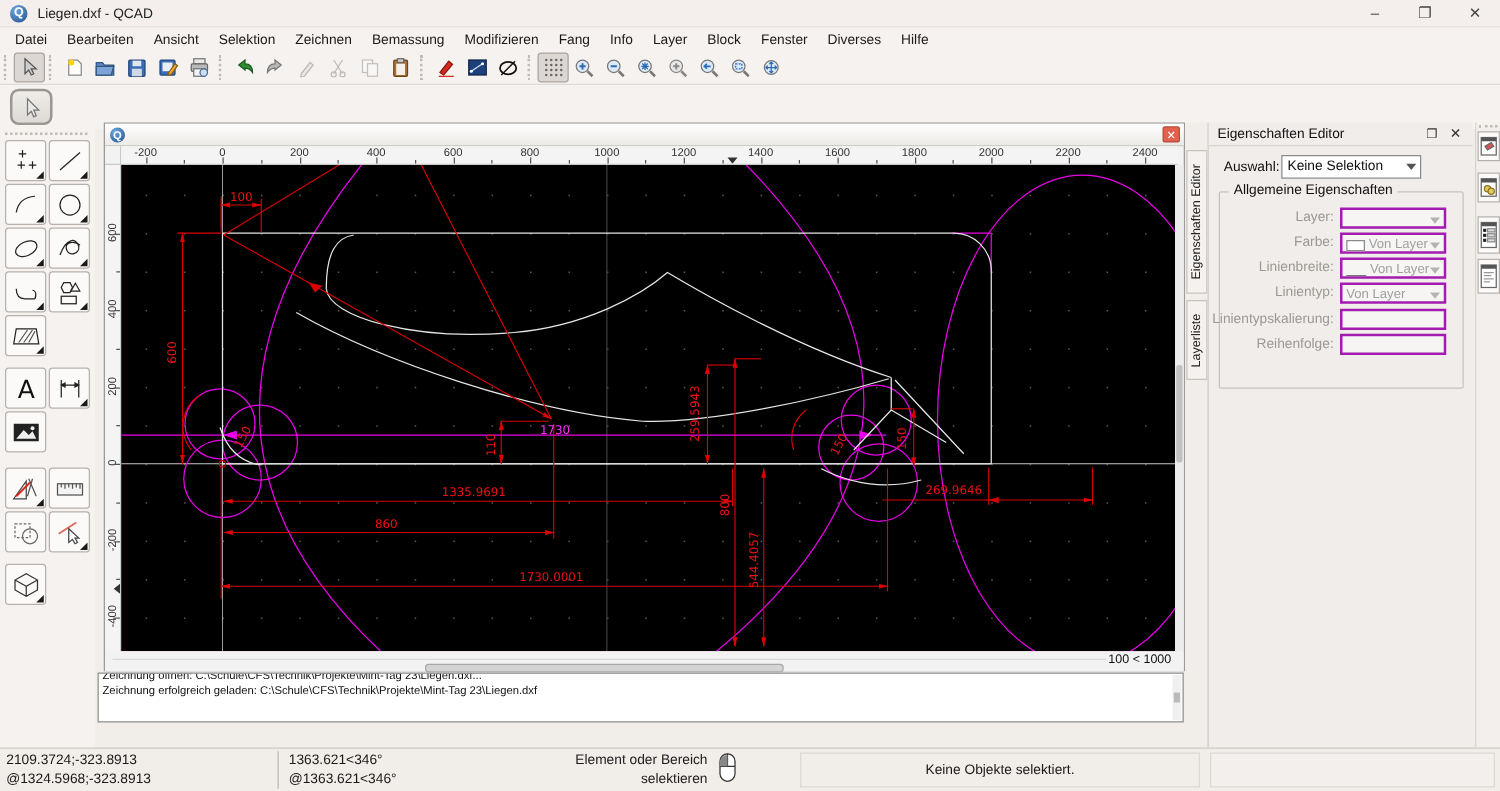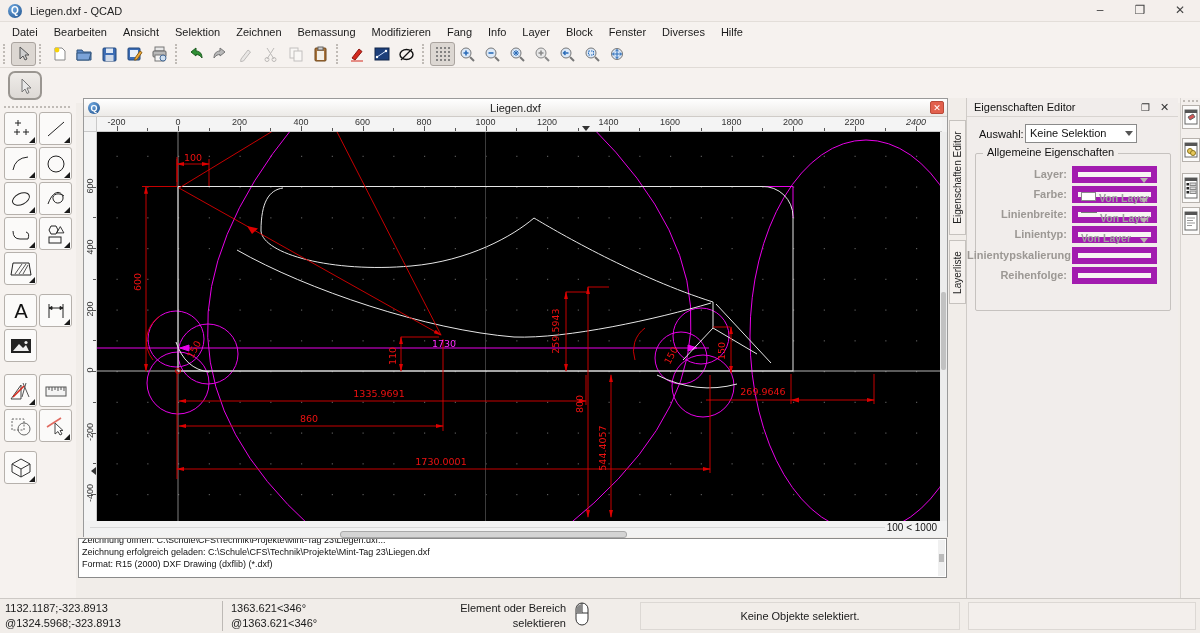--- a/index.html
+++ b/index.html
@@ -80,23 +80,23 @@
   .props { position:absolute; left:966px; top:98px; width:212px; height:500px; background:#f1edeb; border-left:1px solid #cfcbc7; }
   .props-header { position:absolute; left:0; top:0; width:211px; height:19px; background:#f1edeb; border-bottom:1px solid #d8d4d0; }
   .props-title { position:absolute; left:7px; top:3px; font-size:11px; color:#111; }
   .props-float { position:absolute; right:26px; top:3px; width:13px; height:13px; font-size:10px; color:#333; text-align:center; line-height:13px; }
   .props-close { position:absolute; right:7px; top:3px; width:13px; height:13px; font-size:11px; color:#333; text-align:center; line-height:13px; }
   .sel-label { position:absolute; left:12px; top:30px; font-size:11px; color:#111; }
   .sel-combo { position:absolute; left:58px; top:26px; width:112px; height:19px; background:#fff; border:1px solid #8a8a8a; font-size:11px; color:#111; line-height:17px; padding-left:4px; }
   .combo-arrow { position:absolute; right:3px; top:6px; width:0; height:0; border-left:4px solid transparent; border-right:4px solid transparent; border-top:5px solid #555; }
   .groupbox { position:absolute; left:8px; top:55px; width:196px; height:158px; border:1px solid #c6c2bf; border-radius:2px; }
   .group-legend { position:absolute; left:16px; top:48px; background:#f1edeb; padding:0 4px; font-size:11px; color:#111; }
-  .prop-row { position:absolute; left:0; width:184px; height:18px;font-weight:bold; }
+  .prop-row { position:absolute; left:0; width:184px; height:18px; }
   .prop-label { position:absolute; left:0; top:2px; width:100px; text-align:right; font-size:11px; color:#9c9894; }
-  .prop-field { position:absolute; left:105px; top:0; width:85px; height:17px; background:#f7f5f3; border:6px solid #a21caf; font-size:10.5px; color:#a0a0a0; display:flex; align-items:flex-start; padding-left:3px; }
+  .prop-field { position:absolute; left:105px; top:0; width:85px; height:17px; background:#f7f5f3; border:2px solid #a21caf; font-size:10.5px; color:#a0a0a0; display:flex; align-items:flex-end; padding-left:3px; }
   .prop-field.combo .combo-arrow { border-top-color:#b7b3af; }
   .swatch-color { width:15px; height:9px; background:#fff; border:1px solid #8a8a8a; margin-right:3px; }
   .swatch-line { width:16px; height:1px; background:#777; margin-right:3px; }
   .edge-toolbar { position:absolute; left:1180px; top:98px; width:20px; height:500px; background:#f3efec; border-left:1px solid #d8d4d0; }
   .edge-handle { position:absolute; left:2px; top:2px; width:15px; border-top:2px dotted #c0bbb6; }
   .edge-btn { position:absolute; left:1px; width:18px; height:24px; background:#fbfaf9; border:1px solid #b6b1ac; display:flex; align-items:center; justify-content:center; }
 
   svg text { font-family:"DejaVu Sans", sans-serif; }
 </style>
 </head>
@@ -423,21 +423,20 @@
         <svg width="24" height="24">
           <path d="M12,3 L21,8 L21,16 L12,21 L3,16 L3,8 Z M3,8 L12,13 L21,8 M12,13 L12,21" fill="none" stroke="#333"></path>
         </svg>
         <span class="sub"></span>
       </div>
   </div>
 
   <div class="mdi">
     <div class="mdi-titlebar">
       <div class="app-icon" style="width:12px;height:12px;font-size:9px;line-height:12px;margin-left:4px">Q</div>
-      <div class="mdi-title">Liegen.dxf</div>
       <div class="mdi-close">✕</div>
     </div>
     <div class="ruler-corner"></div>
     <div class="hruler" id="hruler">
         <span class="hr-label" style="left: 19.5px;">-200</span>
         <div class="hr-tick" style="left: 19.5px; height: 5px;"></div>
         <div class="hr-tick" style="left: 50.25px; height: 3px;"></div>
         <span class="hr-label" style="left: 81px;">0</span>
         <div class="hr-tick" style="left: 81px; height: 5px;"></div>
         <div class="hr-tick" style="left: 111.75px; height: 3px;"></div>
@@ -467,21 +466,21 @@
         <div class="hr-tick" style="left: 603.75px; height: 3px;"></div>
         <span class="hr-label" style="left: 634.5px;">1800</span>
         <div class="hr-tick" style="left: 634.5px; height: 5px;"></div>
         <div class="hr-tick" style="left: 665.25px; height: 3px;"></div>
         <span class="hr-label" style="left: 696px;">2000</span>
         <div class="hr-tick" style="left: 696px; height: 5px;"></div>
         <div class="hr-tick" style="left: 726.75px; height: 3px;"></div>
         <span class="hr-label" style="left: 757.5px;">2200</span>
         <div class="hr-tick" style="left: 757.5px; height: 5px;"></div>
         <div class="hr-tick" style="left: 788.25px; height: 3px;"></div>
-        <span class="hr-label" style="left: 819px; font-style: italic;">2400</span>
+        <span class="hr-label" style="left: 819px;">2400</span>
         <div class="hr-tick" style="left: 819px; height: 5px;"></div>
         <div class="hr-marker" style="left: 489px;"></div>
       </div>
     <div class="vruler" id="vruler">
         <span class="vr-label" style="top: 48.5px;">600</span>
         <div class="vr-tick" style="top: 54.5px; width: 5px;"></div>
         <div class="vr-tick" style="top: 85.25px; width: 3px;"></div>
         <span class="vr-label" style="top: 110px;">400</span>
         <div class="vr-tick" style="top: 116px; width: 5px;"></div>
         <div class="vr-tick" style="top: 146.75px; width: 3px;"></div>
@@ -930,21 +929,20 @@
       <div class="hscroll-track">
           <div class="hscroll-thumb"></div>
         </div>
       <div class="grid-info">100 &lt; 1000</div>
     </div>
   </div>
 
   <div class="cmd-history">
     <div class="cmd-line">Zeichnung öffnen: C:\Schule\CFS\Technik\Projekte\Mint-Tag 23\Liegen.dxf...</div>
     <div class="cmd-line">Zeichnung erfolgreich geladen: C:\Schule\CFS\Technik\Projekte\Mint-Tag 23\Liegen.dxf</div>
-    <div class="cmd-line">Format: R15 (2000) DXF Drawing (dxflib) (*.dxf)</div>
     <div class="cmd-vscroll">
         <div class="cmd-vthumb"></div>
       </div>
   </div>
 
 
   <div class="vtab-strip">
     <div class="vtab" style="top:22px;height:115px">
         <span>Eigenschaften Editor</span>
       </div>
@@ -1041,21 +1039,21 @@
         <svg width="14" height="20">
           <rect x="1" y="1" width="12" height="18" fill="#fff" stroke="#666"></rect>
           <rect x="1" y="1" width="12" height="3" fill="#555"></rect>
           <path d="M3,7 h8 M3,9.5 h6 M3,12 h8 M3,14.5 h5" stroke="#999"></path>
         </svg>
       </div>
   </div>
 
   <div class="statusbar">
     <div class="sb-coords">
-      <div>1132.1187;-323.8913</div>
+      <div>2109.3724;-323.8913</div>
       <div>@1324.5968;-323.8913</div>
     </div>
     <div class="sb-div"></div>
     <div class="sb-angle">
       <div>1363.621&lt;346°</div>
       <div>@1363.621&lt;346°</div>
     </div>
     <div class="sb-hint">
       <div>Element oder Bereich</div>
       <div>selektieren</div>

